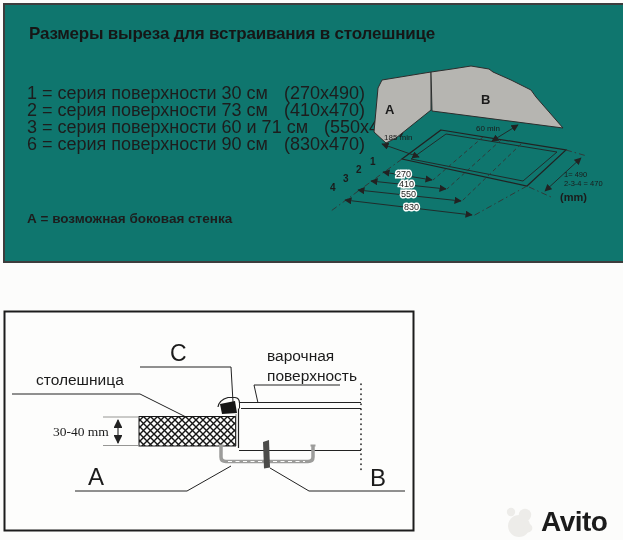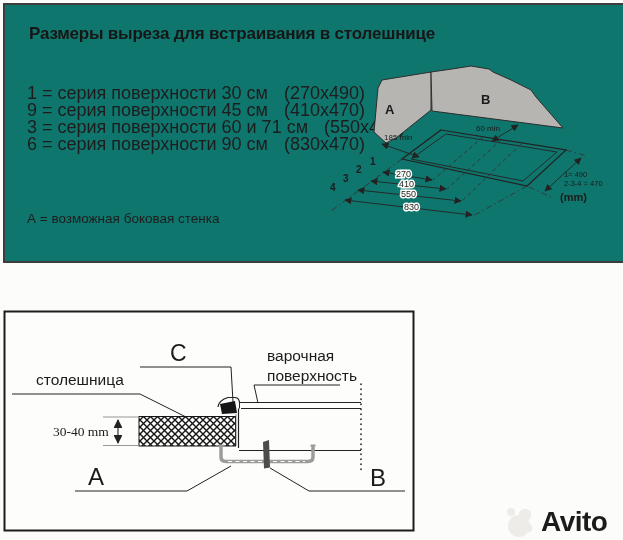--- a/index.html
+++ b/index.html
@@ -15,38 +15,38 @@
   }
   .doc-title{
     position:absolute;left:24px;top:19px;
     font-size:17px;font-weight:700;letter-spacing:-0.2px;color:#161616;
     white-space:nowrap;
   }
   .series-list{position:absolute;left:22px;top:80px;}
   .series-row{height:17px;line-height:17px;font-size:18px;white-space:nowrap;color:#1d1d1d;}
   .series-row .cutout{margin-left:16px;}
   .legend{position:absolute;left:22px;top:205px;}
-  .legend-row{height:17px;line-height:17px;font-size:13.5px;white-space:nowrap;color:#1d1d1d;}
+  .legend-row{height:17px;line-height:17px;font-size:13.5px;white-space:nowrap;color:#1d1d1d;font-weight:bold;}
   svg{position:absolute;}
   svg text{font-family:"Liberation Sans",sans-serif;fill:#1b1b1b;}
   .dim-label{paint-order:stroke;stroke:#fdfdfc;stroke-width:3px;font-size:9px;}
   .serif{font-family:"Liberation Serif",serif;}
 </style>
 </head>
 <body>
 
 <div class="panel-top">
   <div class="doc-title">Размеры выреза для встраивания в столешнице</div>
 
   <div class="series-list">
     <div class="series-row">
       <span>1 = серия поверхности 30 см</span><span class="cutout">(270x490)</span>
     </div>
     <div class="series-row">
-      <span>9 = серия поверхности 45 см</span><span class="cutout">(410x470)</span>
+      <span>2 = серия поверхности 73 см</span><span class="cutout">(410x470)</span>
     </div>
     <div class="series-row">
       <span>3 = серия поверхности 60 и 71 см</span><span class="cutout">(550x470)</span>
     </div>
     <div class="series-row">
       <span>6 = серия поверхности 90 см</span><span class="cutout">(830x470)</span>
     </div>
   </div>
 
   <div class="legend">

